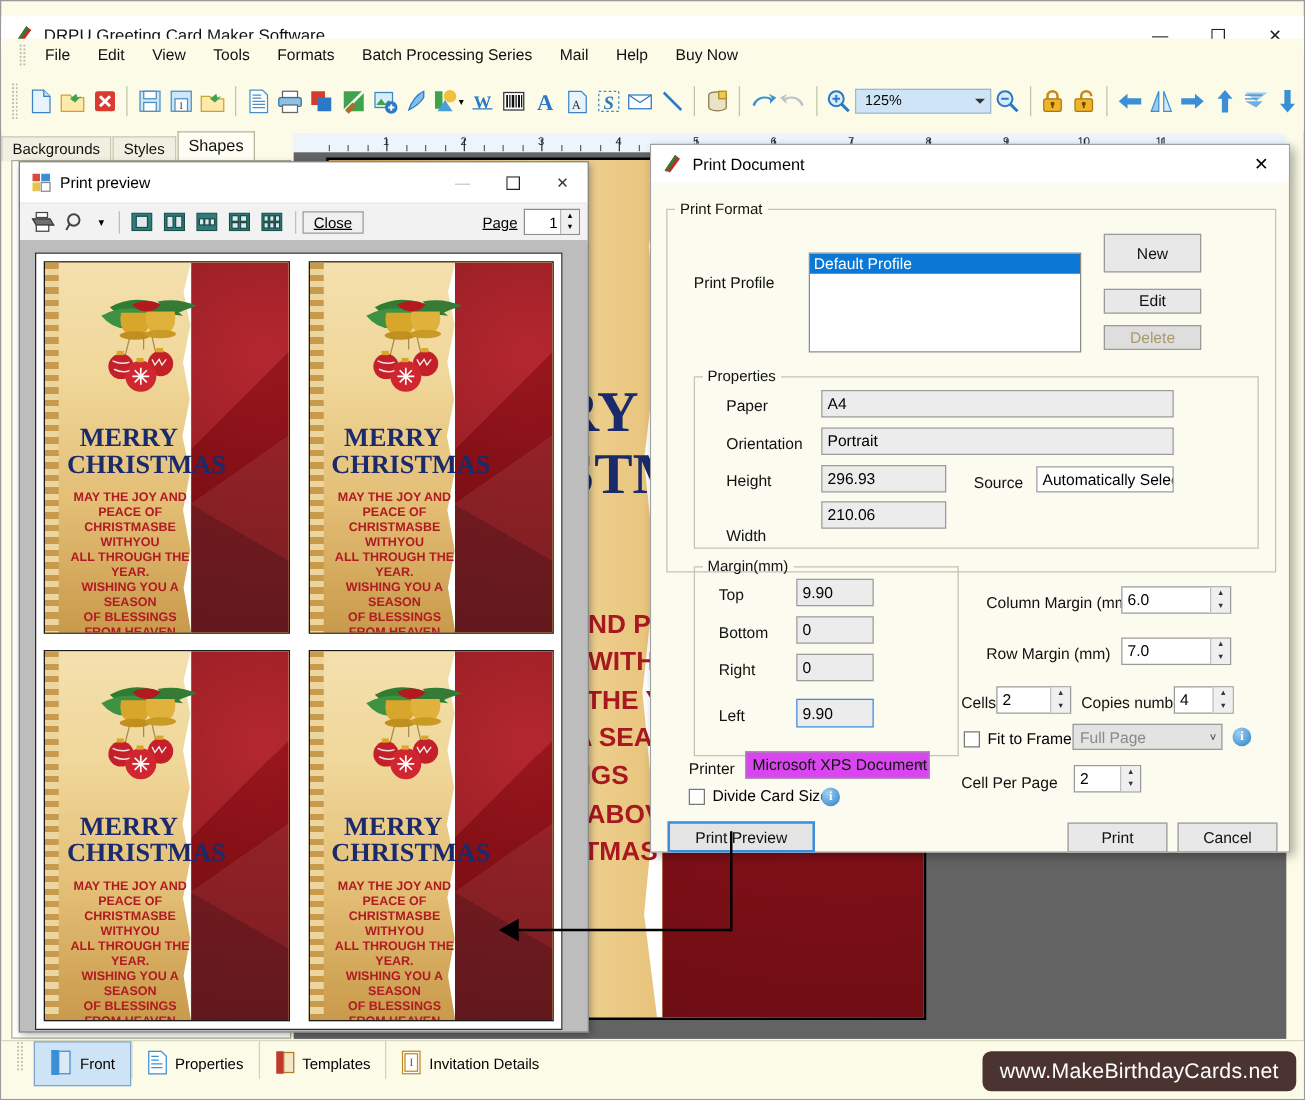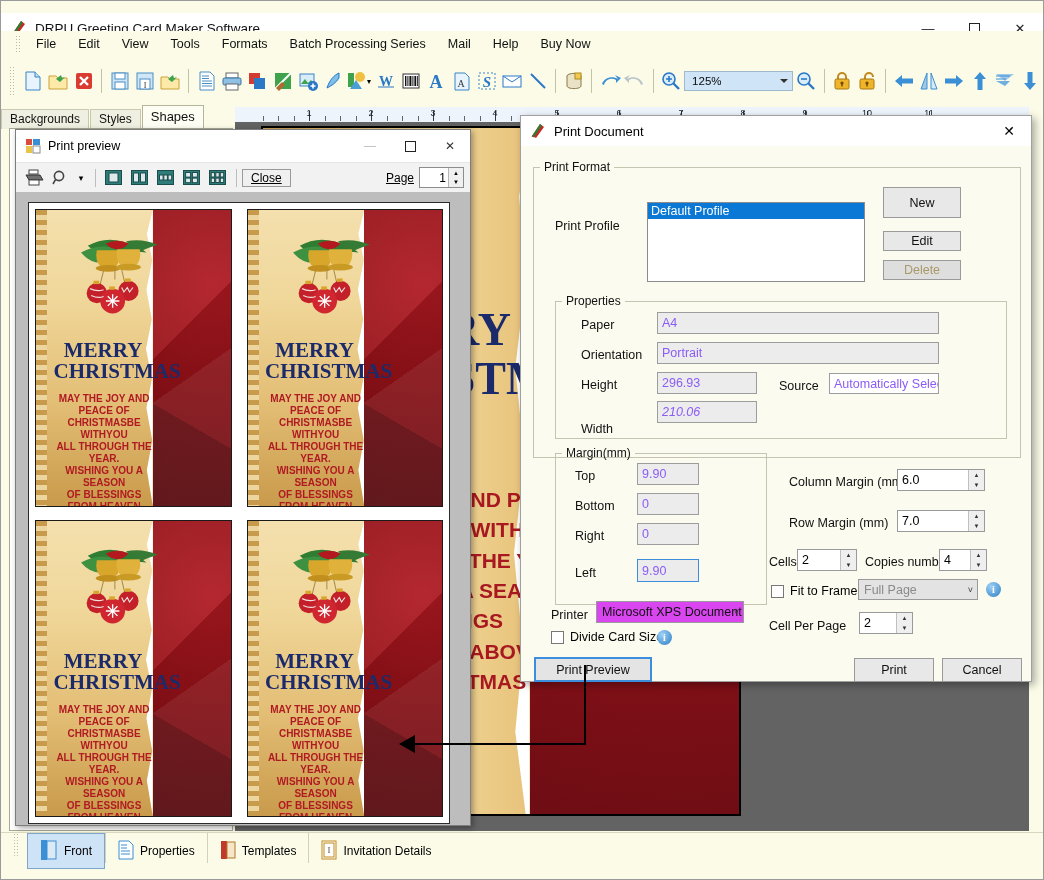--- a/index.html
+++ b/index.html
@@ -124,21 +124,21 @@
   .pd-title .ic{width:16px;height:16px;margin:0 8px 0 9px;}
   .pd-title .txt{font-size:13px;}
   .pd-close{margin-left:auto;width:44px;height:30px;display:flex;align-items:center;justify-content:center;font-size:14px;}
   .pd-body{position:absolute;top:30px;left:0;right:0;bottom:0;background:#fbfbf0;}
 
   fieldset.grp{position:absolute;border:1px solid #c4c4b0;margin:0;padding:0;}
   fieldset.grp > legend{font-size:12px;padding:0 4px;margin-left:6px;color:#111;}
 
   .lbl{position:absolute;font-size:12.5px;color:#111;}
   .txtbox{position:absolute;background:#ececec;border:1px solid #9d9d9d;font-size:12.5px;padding:1px 4px;box-sizing:border-box;
-          display:flex;align-items:center;color:#8b5cf6;}
+          display:flex;align-items:center;color:#000000;}
   .txtbox.white{background:#fff;}
   .txtbox.focus{border:1px solid #3c8ddc;background:#ececec;}
   .btn{position:absolute;background:#e8e8e8;border:1px solid #9a9a9a;font-size:12.5px;display:flex;align-items:center;justify-content:center;
        color:#111;box-sizing:border-box;}
   .btn.disabled{color:#a89a6a;background:#dedede;}
   .btn.focused{border:2px solid #3c8ddc;background:#e4e4e4;}
   .listbox{position:absolute;background:#fff;border:1px solid #8c8c8c;overflow:hidden;}
   .listbox .row{background:#0a78d4;color:#fff;font-size:12.5px;padding:1px 3px;}
   .spin{position:absolute;display:flex;background:#fff;border:1px solid #9a9a9a;box-sizing:border-box;}
   .spin .v{flex:1;font-size:12.5px;padding:1px 4px;display:flex;align-items:center;}
@@ -825,21 +825,21 @@
       </fieldset>
       <span class="lbl" style="left:60px;top:172px;">Paper</span>
       <div class="txtbox" style="left:136px;top:166px;width:282px;height:22px;">A4</div>
       <span class="lbl" style="left:60px;top:202px;">Orientation</span>
       <div class="txtbox" style="left:136px;top:196px;width:282px;height:22px;">Portrait</div>
       <span class="lbl" style="left:60px;top:232px;">Height</span>
       <div class="txtbox" style="left:136px;top:226px;width:100px;height:22px;">296.93</div>
       <span class="lbl" style="left:258px;top:233px;">Source</span>
       <div class="txtbox white" style="left:308px;top:227px;width:110px;height:21px;overflow:hidden;white-space:nowrap;">Automatically Selec</div>
       <span class="lbl" style="left:60px;top:276px;">Width</span>
-      <div class="txtbox" style="left:136px;top:255px;width:100px;height:22px;font-style:italic;">210.06</div>
+      <div class="txtbox" style="left:136px;top:255px;width:100px;height:22px;">210.06</div>
 
       <fieldset class="grp" style="left:34px;top:300px;width:210px;height:157px;">
         <legend>Margin(mm)</legend>
       </fieldset>
       <span class="lbl" style="left:54px;top:323px;">Top</span>
       <div class="txtbox" style="left:116px;top:317px;width:62px;height:22px;">9.90</div>
       <span class="lbl" style="left:54px;top:353px;">Bottom</span>
       <div class="txtbox" style="left:116px;top:347px;width:62px;height:22px;">0</div>
       <span class="lbl" style="left:54px;top:383px;">Right</span>
       <div class="txtbox" style="left:116px;top:377px;width:62px;height:22px;">0</div>
@@ -960,14 +960,15 @@
     <div class="sbitem">
       <span>
         <svg width="16" height="20" viewBox="0 0 16 20">
             <rect x="1" y="1" width="14" height="18" fill="#fff" stroke="#c08a1e"></rect>
             <rect x="3" y="3" width="10" height="14" fill="#fff" stroke="#c08a1e"></rect>
             <text x="8" y="13" font-size="9" text-anchor="middle" fill="#555" font-family="serif">I</text>
           </svg>
       </span>
       <span>Invitation Details</span>
     </div>
+    <div class="watermark">www.MakeBirthdayCards.net</div>
   </div>
 </div>
 
 </body></html>

